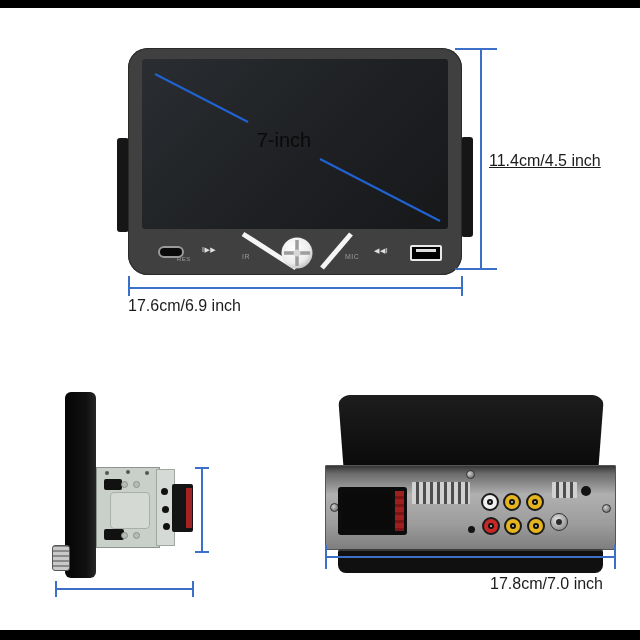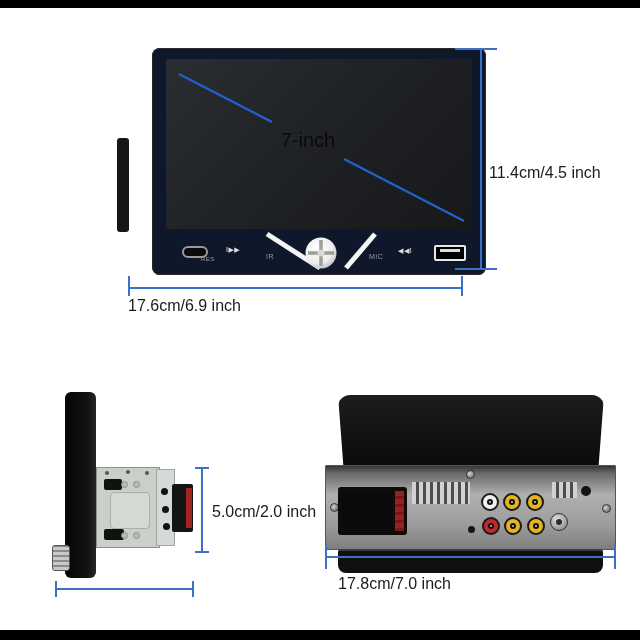--- a/index.html
+++ b/index.html
@@ -5,22 +5,22 @@
   html,body{margin:0;padding:0;background:#fff;}
   #canvas{position:relative;width:640px;height:640px;background:#ffffff;overflow:hidden;
           font-family:"Liberation Sans","DejaVu Sans",sans-serif;}
   .abs{position:absolute;}
   .letterbox{position:absolute;left:0;width:640px;background:#000;}
   .dim-label{position:absolute;color:#1b1b1b;font-size:16px;white-space:nowrap;}
   .dim-line{position:absolute;background:#3c6fc8;}
   .tiny{position:absolute;color:#9a9a9a;font-size:7px;letter-spacing:0.5px;white-space:nowrap;}
   .glyph{color:#e0e0e0;}
   
-  #front-unit{position:absolute;left:128px;top:48px;width:334px;height:227px;background:#0f172a;
-              border-radius:8px;box-shadow:inset 0 0 0 1px #2a2a2a;margin-left:24px;}
+  #front-unit{position:absolute;left:128px;top:48px;width:334px;height:227px;background:#404040;
+              border-radius:20px;box-shadow:inset 0 0 0 1px #2a2a2a;}
   .mount-tab{position:absolute;width:12px;background:#161616;border-radius:3px;}
   #front-screen{position:absolute;left:14px;top:11px;width:306px;height:170px;border-radius:3px;
                 background:linear-gradient(135deg,#2a2d31 0%,#1d1f22 60%,#17181a 100%);}
   #screen-size-label{position:absolute;left:92px;top:70px;width:100px;text-align:center;
                      font-size:20px;color:#0a0a0a;font-weight:400;}
   #reset-pill{position:absolute;left:30px;top:198px;width:22px;height:8px;border:2px solid #9a9a9a;
               border-radius:6px;background:#0a0a0a;}
   #usb-port{position:absolute;left:282px;top:197px;width:28px;height:12px;border:2px solid #e8e8e8;
             border-radius:2px;background:#000;}
   #usb-port .tongue{margin:2px 4px 0 4px;height:3px;background:#ddd;}
@@ -107,21 +107,21 @@
     <div class="tiny" style="left:217px;top:205px;">MIC</div>
     <div class="tiny glyph" style="left:246px;top:199px;">◀◀I</div>
     <div id="usb-port">
         <div class="tongue"></div>
       </div>
   </div>
 
   <div class="dim-line" style="left:455px;top:48px;width:42px;height:2px;"></div>
   <div class="dim-line" style="left:480px;top:48px;width:2px;height:222px;"></div>
   <div class="dim-line" style="left:455px;top:268px;width:42px;height:2px;"></div>
-  <div class="dim-label" style="left:489px;top:164px;">11.4cm/4.5 inch</div>
+  <div class="dim-label" style="left:489px;top:152px;text-decoration:underline;">11.4cm/4.5 inch</div>
 
   <div class="dim-line" style="left:128px;top:276px;width:2px;height:20px;"></div>
   <div class="dim-line" style="left:128px;top:287px;width:335px;height:2px;"></div>
   <div class="dim-line" style="left:461px;top:276px;width:2px;height:20px;"></div>
   <div class="dim-label" style="left:128px;top:297px;width:335px;text-align:left;">17.6cm/6.9 inch</div>
 
   <div id="side-panel"></div>
   <div id="side-knob"></div>
   <div id="side-cage">
     <div class="cage-slot" style="left:7px;top:11px;width:18px;height:11px;"></div>
@@ -140,21 +140,20 @@
     <div class="dot" style="left:5px;top:36px;width:7px;height:7px;background:#111;"></div>
     <div class="dot" style="left:6px;top:53px;width:7px;height:7px;background:#111;"></div>
   </div>
   <div id="side-conn">
     <div class="red"></div>
   </div>
 
   <div class="dim-line" style="left:195px;top:467px;width:14px;height:2px;"></div>
   <div class="dim-line" style="left:201px;top:467px;width:2px;height:86px;"></div>
   <div class="dim-line" style="left:195px;top:551px;width:14px;height:2px;"></div>
-  <div class="dim-label" style="left:212px;top:503px;">5.0cm/2.0 inch</div>
 
   <div class="dim-line" style="left:55px;top:581px;width:2px;height:16px;"></div>
   <div class="dim-line" style="left:55px;top:588px;width:139px;height:2px;"></div>
   <div class="dim-line" style="left:192px;top:581px;width:2px;height:16px;"></div>
 
   <div id="back-screen"></div>
   <div id="back-chassis">
     <div class="screw" style="left:5px;top:38px;"></div>
     <div class="screw" style="left:277px;top:39px;"></div>
     <div class="screw" style="left:141px;top:5px;"></div>
@@ -193,15 +192,15 @@
       </div>
     <div id="antenna-jack" style="left:225px;top:48px;">
         <div class="hole"></div>
       </div>
   </div>
   <div id="back-base"></div>
 
   <div class="dim-line" style="left:325px;top:545px;width:2px;height:24px;z-index:5;"></div>
   <div class="dim-line" style="left:325px;top:556px;width:291px;height:2px;z-index:5;"></div>
   <div class="dim-line" style="left:614px;top:545px;width:2px;height:24px;z-index:5;"></div>
-  <div class="dim-label" style="left:338px;top:575px;width:291px;text-align:left;">17.8cm/7.0 inch</div>
+  <div class="dim-label" style="left:312px;top:575px;width:291px;text-align:right;">17.8cm/7.0 inch</div>
 
 </div>
 
 </body></html>

